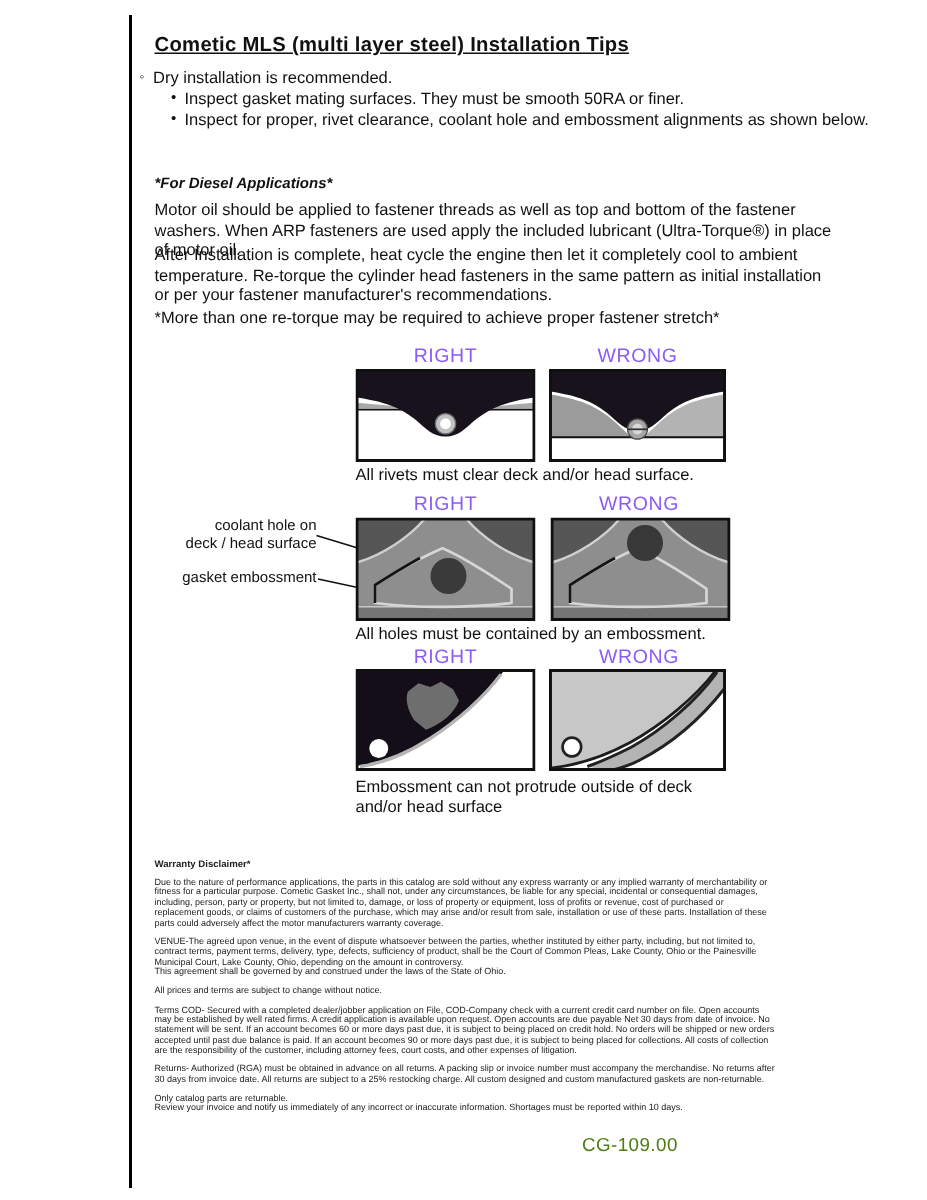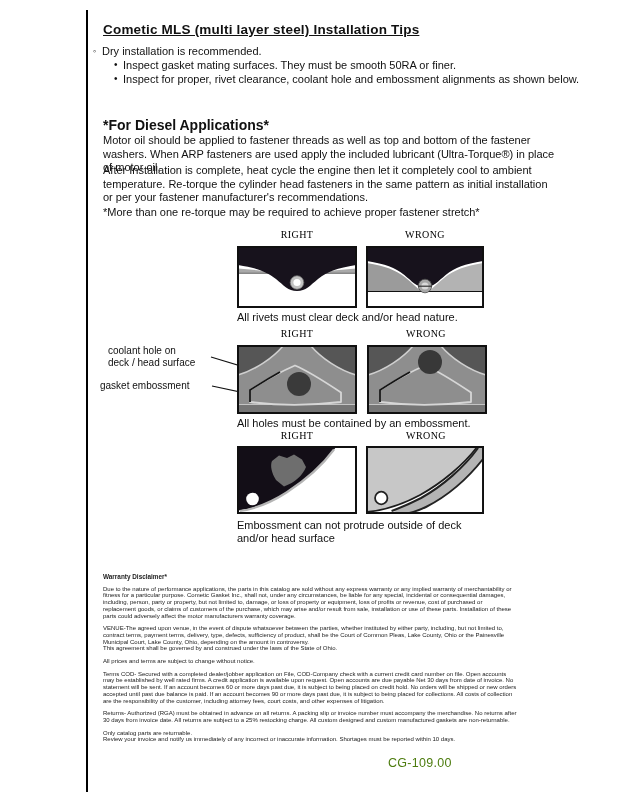--- a/index.html
+++ b/index.html
@@ -6,28 +6,28 @@
   body{width:618px;height:800px;position:relative;overflow:hidden;
        font-family:"Liberation Sans","DejaVu Sans",sans-serif;color:#111;}
   .abs{position:absolute;}
   .vrule{left:86px;top:10px;width:2px;height:782px;background:#000;}
   .title{left:103px;top:22px;font-size:13.5px;font-weight:bold;text-decoration:underline;letter-spacing:.2px;text-align:right;}
   .tips{left:93px;top:44px;font-size:11px;line-height:14px;}
   .tips .b{white-space:nowrap;}
   .tips .marker{display:inline-block;width:9px;font-size:9px;vertical-align:1px;}
   .tips .sub{padding-left:21px;}
   .tips .sub .marker{font-size:10px;}
-  .dieselhead{left:103px;top:117px;font-size:14px;font-weight:bold;}
+  .dieselhead{left:103px;top:117px;font-size:10px;font-weight:bold;font-style:italic;}
   .para{left:103px;width:452px;font-size:11px;line-height:13.5px;}
   .p1{top:134px;} .p2{top:164px;} .note{top:206px;}
-  .dlabel{font-size:10px;letter-spacing:.4px;text-align:center;width:120px;color:#000000;font-family:Liberation Serif, serif;}
+  .dlabel{font-size:13px;letter-spacing:.4px;text-align:center;width:120px;color:#8b5cf6;}
   .caption{left:237px;font-size:11px;line-height:12.5px;color:#111;}
   .box{border:0;}
   .box svg{display:block;}
-  .ann{font-size:10px;line-height:11.5px;text-align:left;color:#111;}
+  .ann{font-size:10px;line-height:11.5px;text-align:right;color:#111;}
   .warranty{left:103px;top:574px;width:414px;font-size:6px;line-height:6.7px;color:#222;}
   .warranty h4{margin:0 0 5px 0;font-size:6.4px;}
   .warranty p{margin:0 0 6px 0;}
   .warranty p.tight{margin:0;}
   .footer{left:388px;top:756px;font-size:12.5px;color:#4d7c0f;letter-spacing:.3px;}
 </style>
 </head>
 <body>
 
 <div class="abs vrule"></div>
@@ -68,21 +68,21 @@
     <path d="M119,17 C100,20 90,24 80,31.5 C73,37 68,42 64,45.5 L119,45.5 Z" fill="#b3b3b3"></path>
     <path d="M1,45.5 H119" stroke="#101010" stroke-width="1.2"></path>
     <path d="M1,1 H119 V15 C100,18 91,21.5 81,29 C73,35.5 69,41 60,41 C51,41 47,35.5 39,29 C29,21.5 20,18 1,15 Z" fill="#17121c"></path>
     <circle cx="60" cy="40" r="6.8" fill="#a6a6a6" stroke="#4a4a4a" stroke-width="0.8"></circle>
     <circle cx="60" cy="40" r="3.6" fill="#d9d9d9"></circle>
     <path d="M53,40.2 H67" stroke="#333333" stroke-width="1.2"></path>
     <rect x="1" y="1" width="118" height="60" fill="none" stroke="#101010" stroke-width="2"></rect>
   </svg>
 </div>
 
-<div class="abs caption" style="top:311px;">All rivets must clear deck and/or head nature.</div>
+<div class="abs caption" style="top:311px;">All rivets must clear deck and/or head surface.</div>
 
 <div class="abs dlabel" style="left:237px;top:328px;">RIGHT</div>
 <div class="abs dlabel" style="left:366px;top:328px;">WRONG</div>
 
 <div class="abs ann" style="left:108px;top:345px;width:103px;">
   <div>coolant hole on</div>
   <div>deck / head surface</div>
 </div>
 <div class="abs ann" style="left:100px;top:380px;width:111px;">gasket embossment</div>
 

